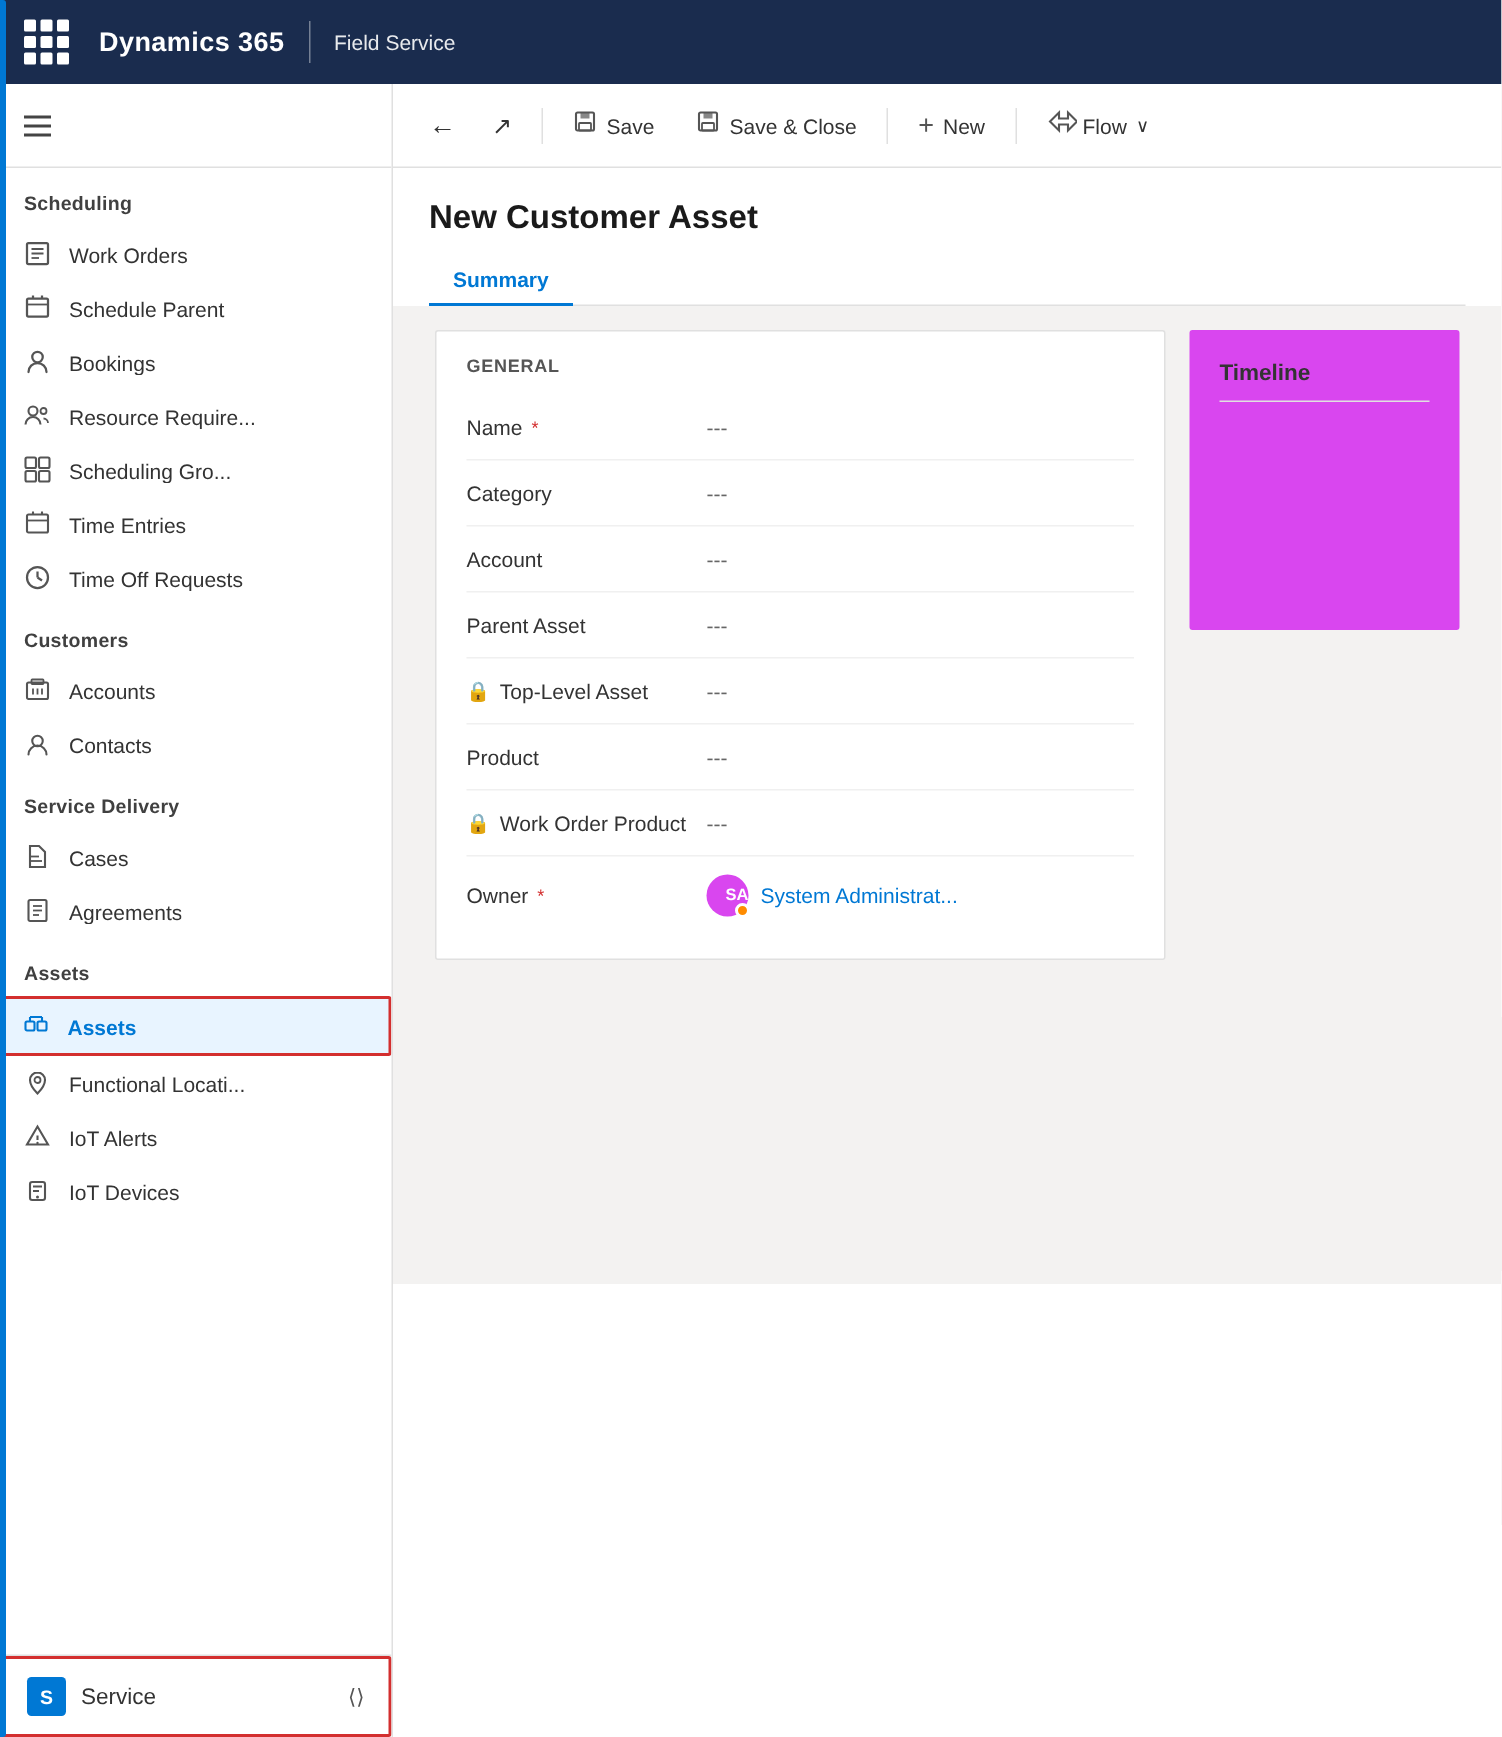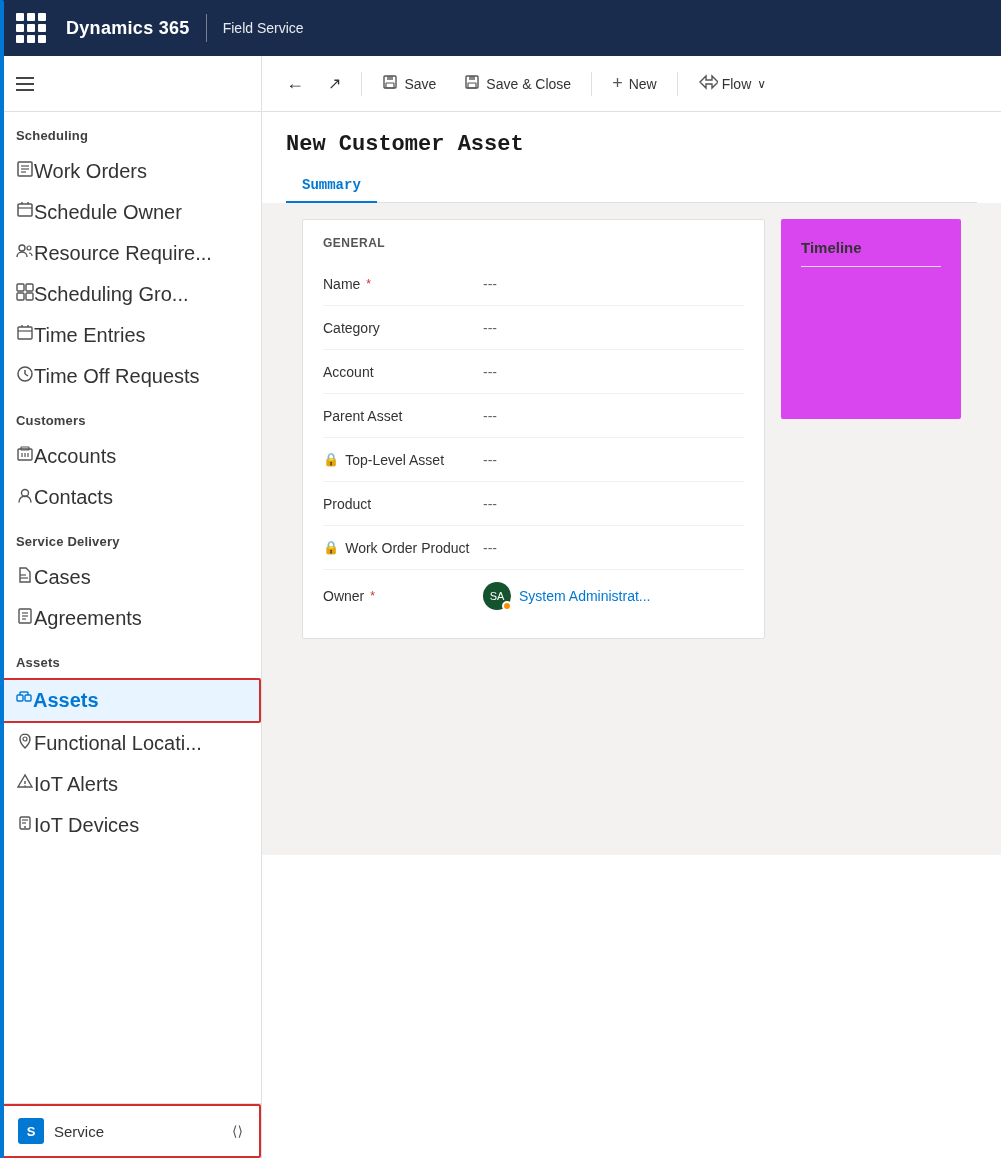--- a/index.html
+++ b/index.html
@@ -90,25 +90,26 @@
     }
     .sidebar-section-label {
       font-size: 13px;
       font-weight: 700;
       color: #404040;
       padding: 16px 16px 8px 16px;
       letter-spacing: 0.2px;
     }
     .sidebar-item {
       display: flex;
-      align-items: flex-start;
+      align-items: flex-end;
       padding: 9px 16px;
       cursor: pointer;
       color: #333;
-      font-size: 20px;
+      font-size: 14px;
+      gap: 12px;
     }
     .sidebar-item.active {
       background: #e8f4ff;
       border-left: 3px solid #0078d4;
       padding-left: 13px;
     }
     .sidebar-item .item-icon {
       width: 18px;
       height: 18px;
       display: flex;
@@ -226,21 +227,20 @@
       background: #f3f2f1;
     }
     .page-inner {
       background: white;
       margin: 0;
       min-height: 100%;
     }
     .page-title-bar {
       padding: 20px 24px 0 24px;
       background: white;
-      font-family: Liberation Mono, monospace;
     }
     .page-title {
       font-size: 22px;
       font-weight: 600;
       color: #1a1a1a;
       margin-bottom: 12px;
     }
     .page-tabs {
       display: flex;
       gap: 0;
@@ -257,21 +257,21 @@
     .page-tab.active {
       color: #0078d4;
       border-bottom: 2px solid #0078d4;
       font-weight: 600;
     }
 
     
     .form-layout {
       display: flex;
       gap: 16px;
-      padding: 16px 40px;
+      padding: 16px 28px;
       background: #f3f2f1;
     }
     .form-main {
       flex: 1;
       min-width: 0;
     }
     .form-sidebar-panel {
       width: 180px;
       flex-shrink: 0;
     }
@@ -326,27 +326,27 @@
       color: #0078d4;
       cursor: pointer;
       display: flex;
       align-items: center;
       gap: 8px;
     }
     .owner-avatar {
       width: 28px;
       height: 28px;
       border-radius: 50%;
-      background: #14532d;
-      display: flex;
-      align-items: center;
-      justify-content: center;
+      background: #d946ef;
+      display: flex;
+      align-items: center;
+      justify-content: flex-end;
       color: white;
       font-size: 11px;
-      font-weight: 400;
+      font-weight: 700;
       flex-shrink: 0;
       position: relative;
     }
     .owner-avatar .status-dot {
       width: 10px;
       height: 10px;
       background: #ff8c00;
       border-radius: 50%;
       position: absolute;
       bottom: -1px;
@@ -427,21 +427,30 @@
       </div>
       <div class="sidebar-item">
         <span class="item-icon">
           <svg width="18" height="18" viewBox="0 0 18 18" fill="none">
               <rect x="2" y="3" width="14" height="12" rx="1" stroke="#555" stroke-width="1.5" fill="none"></rect>
               <line x1="2" y1="7" x2="16" y2="7" stroke="#555" stroke-width="1.2"></line>
               <line x1="6" y1="3" x2="6" y2="1" stroke="#555" stroke-width="1.5"></line>
               <line x1="12" y1="3" x2="12" y2="1" stroke="#555" stroke-width="1.5"></line>
             </svg>
         </span>
-        <span class="item-label">Schedule Owner</span>
+        <span class="item-label">Schedule Parent</span>
+      </div>
+      <div class="sidebar-item">
+        <span class="item-icon">
+          <svg width="18" height="18" viewBox="0 0 18 18" fill="none">
+              <circle cx="9" cy="6" r="3.5" stroke="#555" stroke-width="1.5" fill="none"></circle>
+              <path d="M3 16c0-3.3 2.7-6 6-6s6 2.7 6 6" stroke="#555" stroke-width="1.5" fill="none" stroke-linecap="round"></path>
+            </svg>
+        </span>
+        <span class="item-label">Bookings</span>
       </div>
       <div class="sidebar-item">
         <span class="item-icon">
           <svg width="18" height="18" viewBox="0 0 18 18" fill="none">
               <circle cx="6" cy="6" r="3" stroke="#555" stroke-width="1.4" fill="none"></circle>
               <circle cx="13" cy="6" r="2" stroke="#555" stroke-width="1.2" fill="none"></circle>
               <path d="M1 15c0-2.8 2.2-5 5-5s5 2.2 5 5" stroke="#555" stroke-width="1.4" fill="none"></path>
               <path d="M13 11c1.7 0 3 1.3 3 3" stroke="#555" stroke-width="1.2" fill="none"></path>
             </svg>
         </span>

